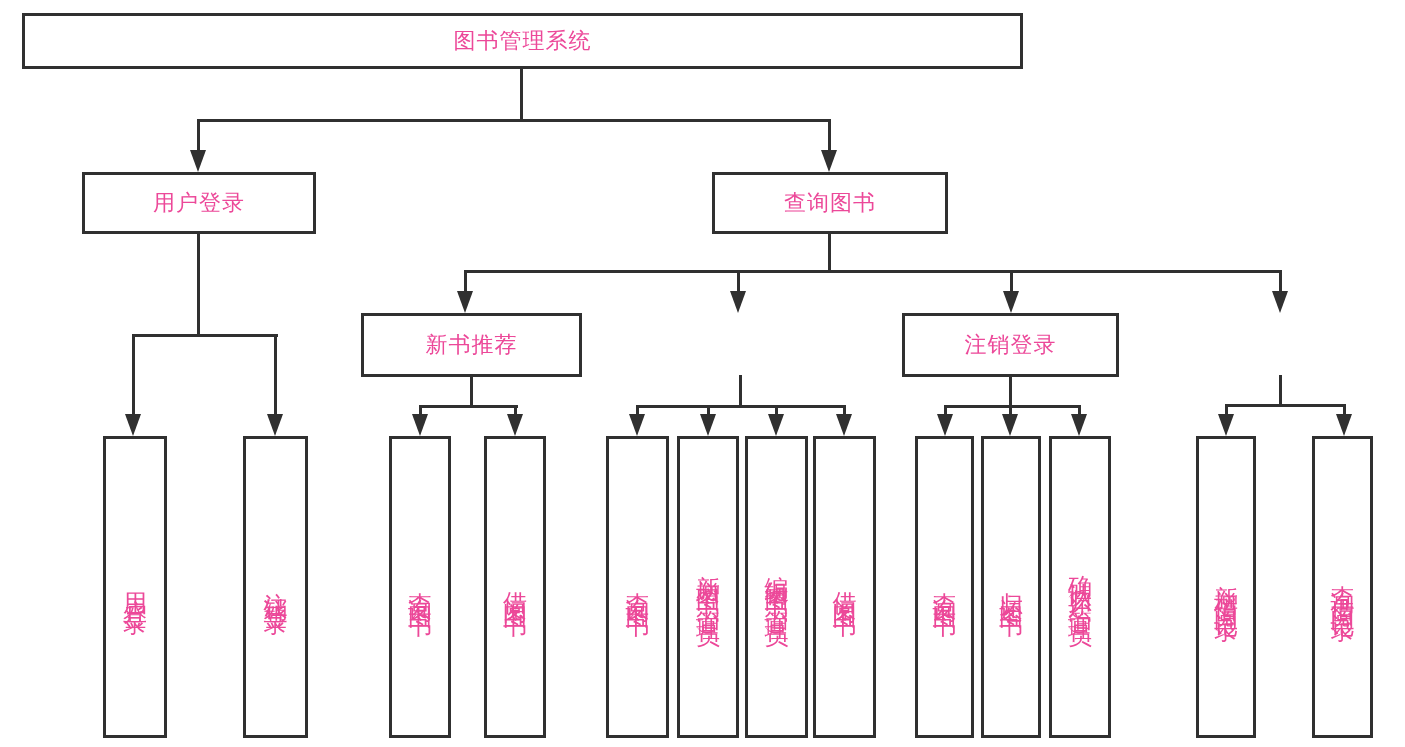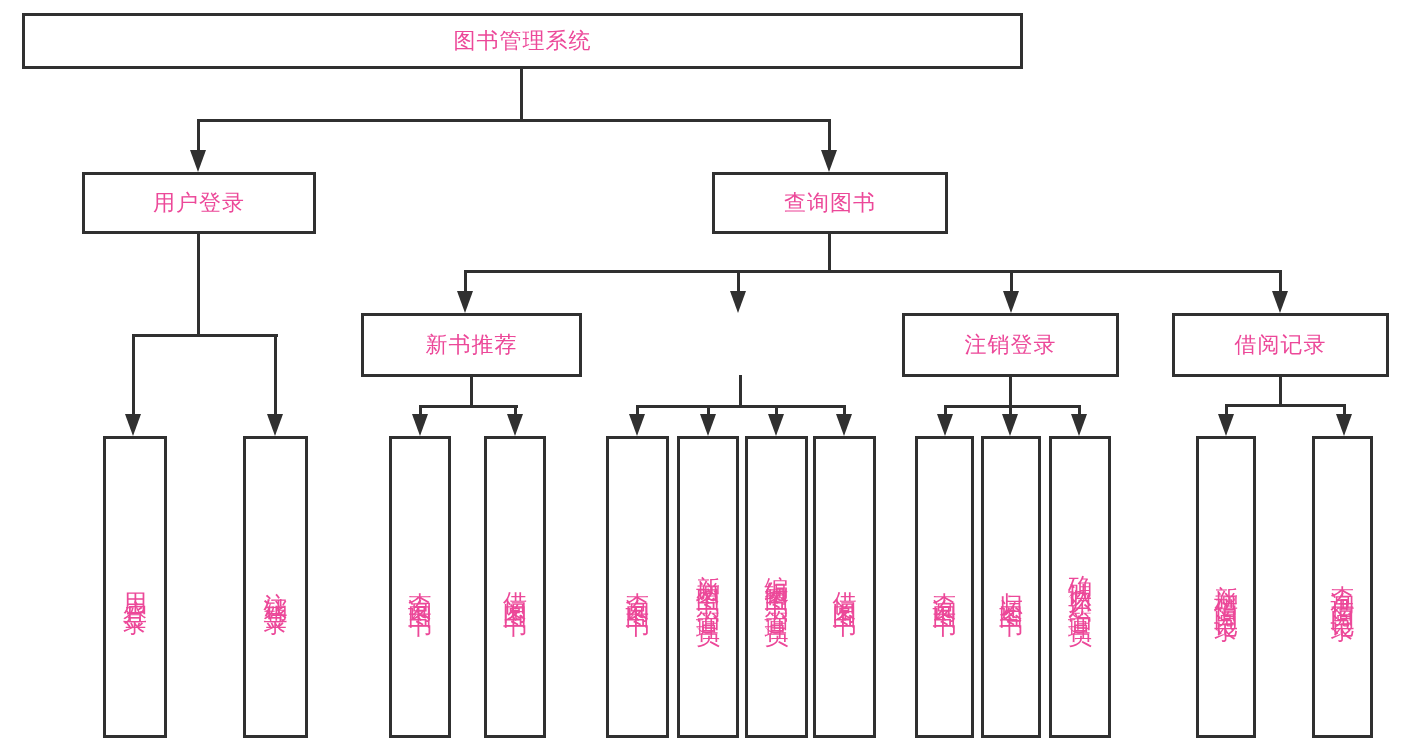--- a/index.html
+++ b/index.html
@@ -37,21 +37,20 @@
 
 <div class="stage">
 
   <div class="node" style="left:22px;top:13px;width:1001px;height:56px;">图书管理系统</div>
 
   <div class="node" style="left:82px;top:172px;width:234px;height:62px;">用户登录</div>
   <div class="node" style="left:712px;top:172px;width:236px;height:62px;">查询图书</div>
 
   <div class="node" style="left:361px;top:313px;width:221px;height:64px;">新书推荐</div>
   <div class="node" style="left:902px;top:313px;width:217px;height:64px;">注销登录</div>
-  <div class="node" style="left:1172px;top:313px;width:217px;height:64px;">借阅记录</div>
 
   <div class="node leaf" style="left:103px;top:436px;width:64px;height:302px;">用户登录</div>
   <div class="node leaf" style="left:243px;top:436px;width:65px;height:302px;">注销登录</div>
 
   <div class="node leaf" style="left:389px;top:436px;width:62px;height:302px;">查询图书</div>
   <div class="node leaf" style="left:484px;top:436px;width:62px;height:302px;">借阅图书</div>
 
   <div class="node leaf" style="left:606px;top:436px;width:63px;height:302px;">查询图书</div>
   <div class="node leaf" style="left:677px;top:436px;width:62px;height:302px;">新增图书（管理员）</div>
   <div class="node leaf" style="left:745px;top:436px;width:63px;height:302px;">编辑图书（管理员）</div>

